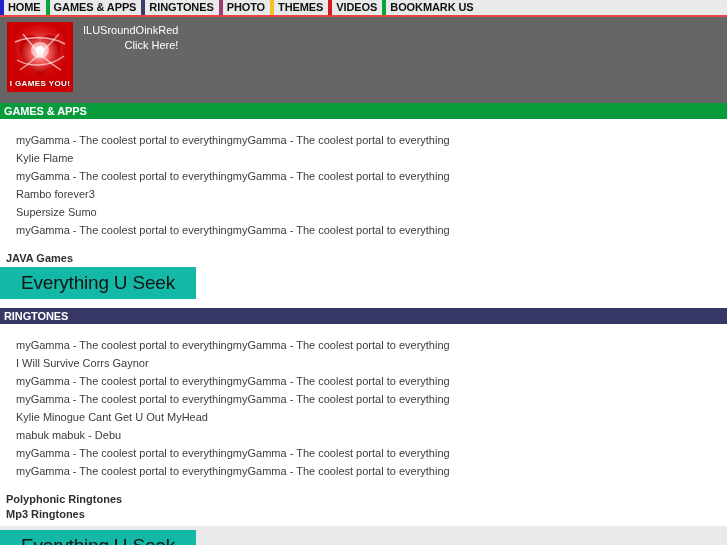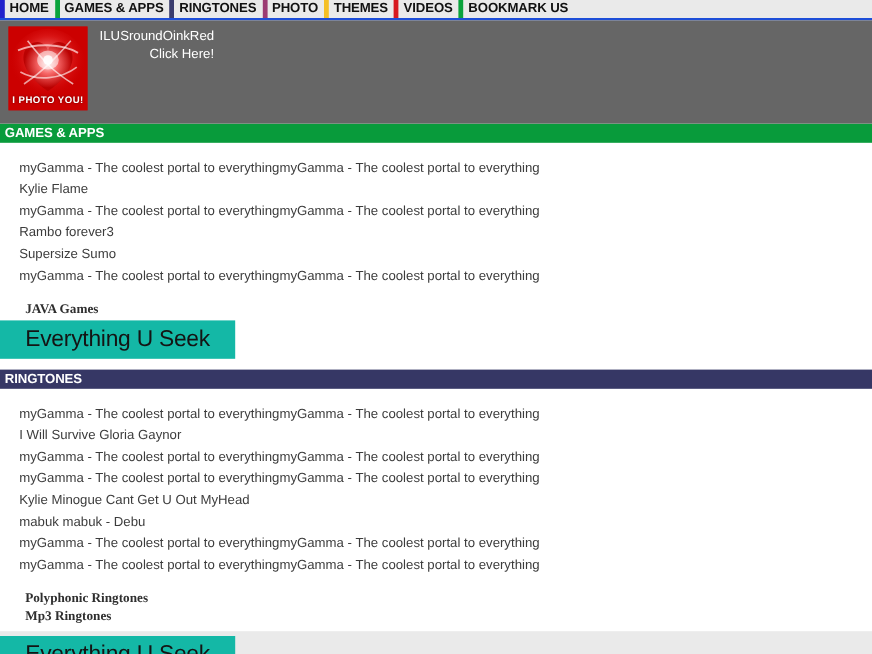--- a/index.html
+++ b/index.html
@@ -15,21 +15,21 @@
     color: #3a3a3a;
     overflow: hidden;
   }
 
   
   .navbar {
     display: flex;
     align-items: stretch;
     height: 15px;
     background: #eaeaea;
-    border-bottom: 2px solid #1d4ed8;
+    border-bottom: 2px solid #ef4444;
     box-sizing: content-box;
   }
   .nav-item {
     display: flex;
     align-items: center;
     height: 15px;
   }
   .nav-bar-color {
     width: 4px;
     height: 15px;
@@ -121,26 +121,25 @@
     font-size: 11px;
     color: #3c3c3c;
     white-space: nowrap;
     overflow: hidden;
   }
 
   
   .sub-label {
     height: 15px;
     line-height: 15px;
-    padding-left: 21px;
+    padding-left: 6px;
     font-size: 11px;
     font-weight: bold;
     color: #2f2f2f;
     white-space: nowrap;
-    font-family: Liberation Serif, serif;
   }
 
   
   .eus-banner {
     width: 196px;
     height: 32px;
     background: #14b8a6;
     display: flex;
     align-items: center;
     justify-content: center;
@@ -226,21 +225,21 @@
       <rect x="0" y="0" width="66" height="70" fill="#cc0000"></rect>
       <ellipse cx="33" cy="32" rx="31" ry="30" fill="url(#glow)"></ellipse>
       <path d="M33 54 C 12 40, 8 24, 17 16 C 24 10, 31 14, 33 20 C 35 14, 42 10, 49 16 C 58 24, 54 40, 33 54 Z" fill="url(#core)" opacity="0.92"></path>
       <path d="M8 20 C 22 14, 44 14, 58 22" stroke="#ffd8d8" stroke-width="1.6" fill="none" opacity="0.75"></path>
       <path d="M10 38 C 24 46, 44 44, 57 34" stroke="#ffe2e2" stroke-width="1.4" fill="none" opacity="0.7"></path>
       <path d="M16 12 C 30 30, 38 38, 54 48" stroke="#ffffff" stroke-width="1.3" fill="none" opacity="0.65"></path>
       <path d="M52 12 C 38 28, 28 38, 13 48" stroke="#ffffff" stroke-width="1.3" fill="none" opacity="0.6"></path>
       <ellipse cx="33" cy="28" rx="9" ry="8" fill="#ffffff" opacity="0.55"></ellipse>
       <ellipse cx="33" cy="28" rx="4" ry="4" fill="#ffffff" opacity="0.9"></ellipse>
     </svg>
-    <div class="heart-caption">I PHOTO YOU!</div>
+    <div class="heart-caption">I GAMES YOU!</div>
   </div>
 
   <div class="banner-text">
     <div>ILUSroundOinkRed</div>
     <div>Click Here!</div>
   </div>
 
 </div>
 
 <div class="section-header green">GAMES &amp; APPS</div>
@@ -261,21 +260,21 @@
     <span class="eus-banner-text">Everything U Seek</span>
   </div>
 </div>
 
 <div class="spacer-gray"></div>
 
 <div class="section-header navy">RINGTONES</div>
 
 <ul class="list">
   <li class="list-item">myGamma - The coolest portal to everythingmyGamma - The coolest portal to everything</li>
-  <li class="list-item">I Will Survive Gloria Gaynor</li>
+  <li class="list-item">I Will Survive Corrs Gaynor</li>
   <li class="list-item">myGamma - The coolest portal to everythingmyGamma - The coolest portal to everything</li>
   <li class="list-item">myGamma - The coolest portal to everythingmyGamma - The coolest portal to everything</li>
   <li class="list-item">Kylie Minogue Cant Get U Out MyHead</li>
   <li class="list-item">mabuk mabuk - Debu</li>
   <li class="list-item">myGamma - The coolest portal to everythingmyGamma - The coolest portal to everything</li>
   <li class="list-item">myGamma - The coolest portal to everythingmyGamma - The coolest portal to everything</li>
 </ul>
 
 <div class="sub-label">Polyphonic Ringtones</div>
 <div class="sub-label">Mp3 Ringtones</div>

